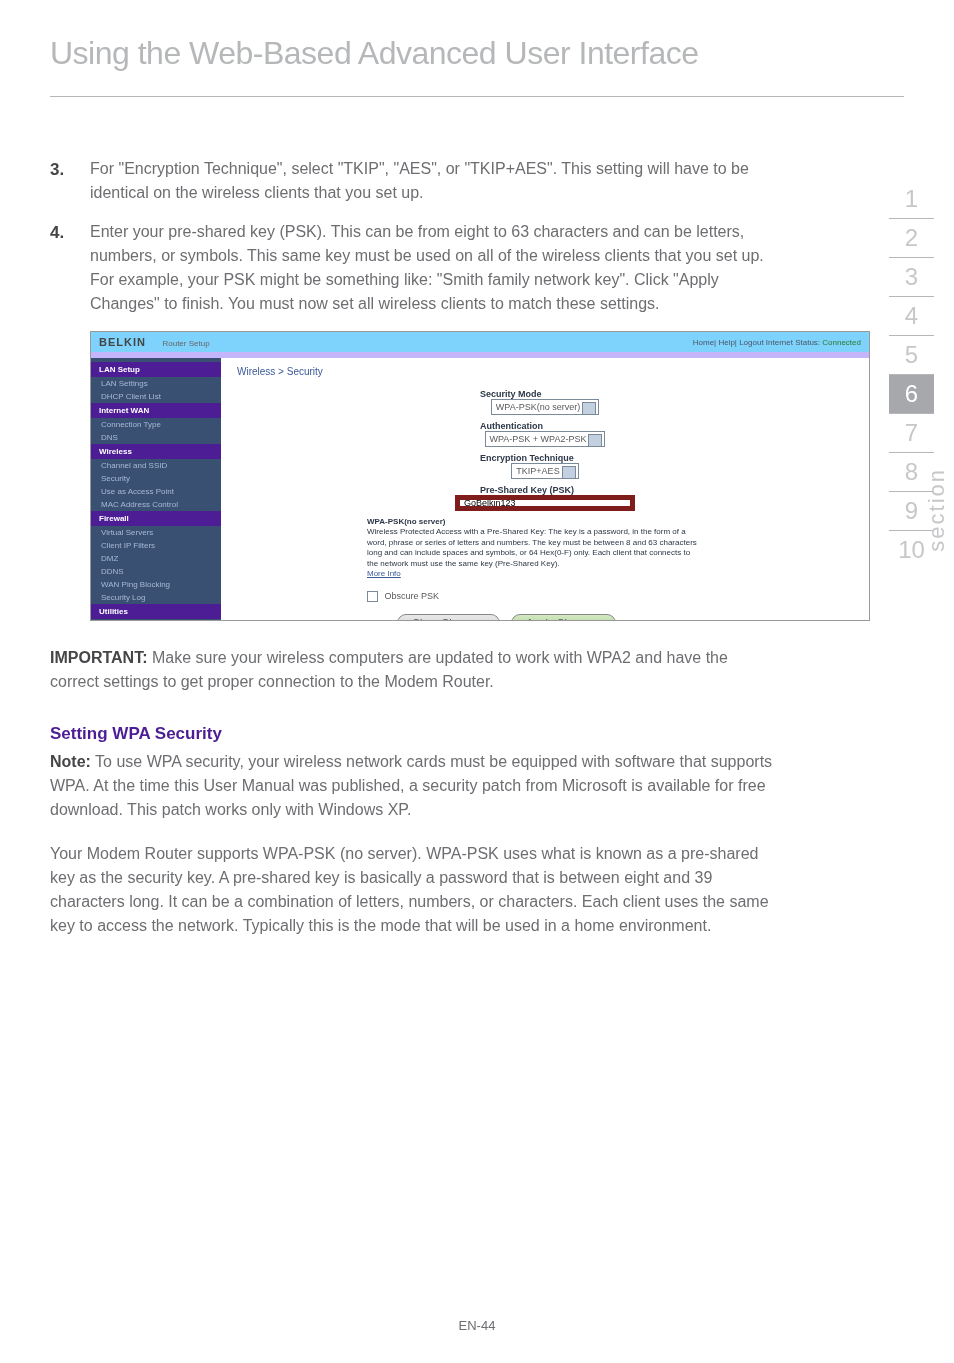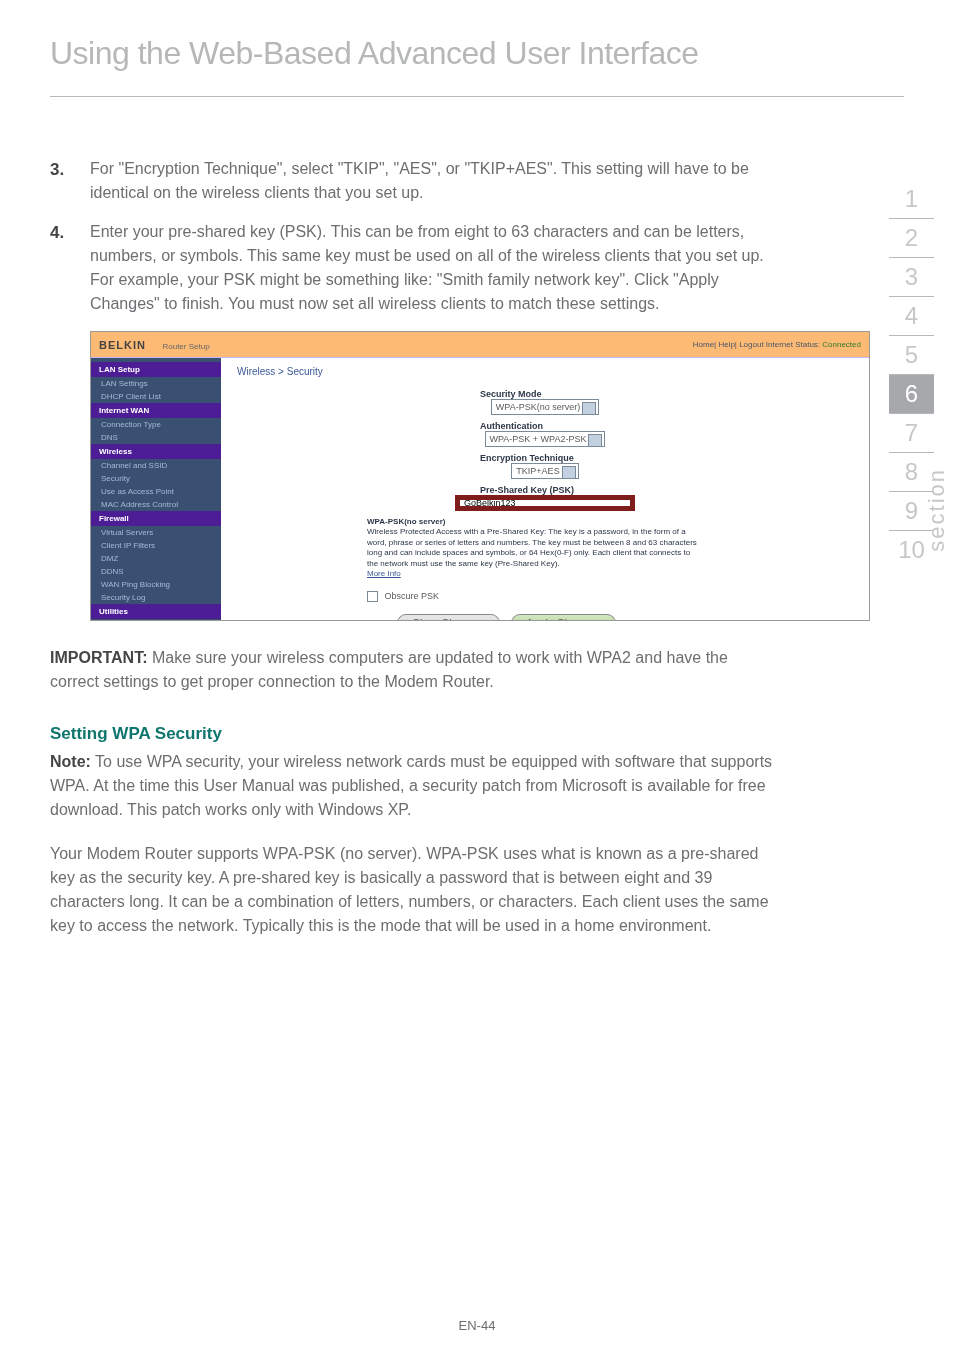--- a/index.html
+++ b/index.html
@@ -50,22 +50,22 @@
       margin: 15px 40px 25px 40px;
       background: #fff;
       font-family: Arial, sans-serif;
       font-size: 9px;
       display: flex;
       flex-direction: column;
       position: relative;
     }
     .ss-header {
       height: 26px;
-      background: #fdba74;
-      border-bottom: 1px solid #c4b5fd;
+      background: #7dd3fc;
+      border-bottom: 6px solid #c4b5fd;
       display: flex;
       align-items: center;
       padding: 0 8px;
       justify-content: space-between;
     }
     .ss-logo {
       font-weight: bold;
       font-size: 11px;
       letter-spacing: 1px;
       color: #444;
@@ -205,21 +205,21 @@
       line-height: 1.5;
       color: #6d6e71;
       margin-bottom: 20px;
     }
     .body-text strong {
       color: #454548;
     }
     .heading2 {
       font-size: 17px;
       font-weight: bold;
-      color: #0f766e;
+      color: #4c1d95;
       margin-top: 30px;
       margin-bottom: 6px;
     }
     .footer-pg {
       text-align: center;
       font-size: 13px;
       color: #6d6e71;
       position: absolute;
       bottom: 30px;
       left: 0;

